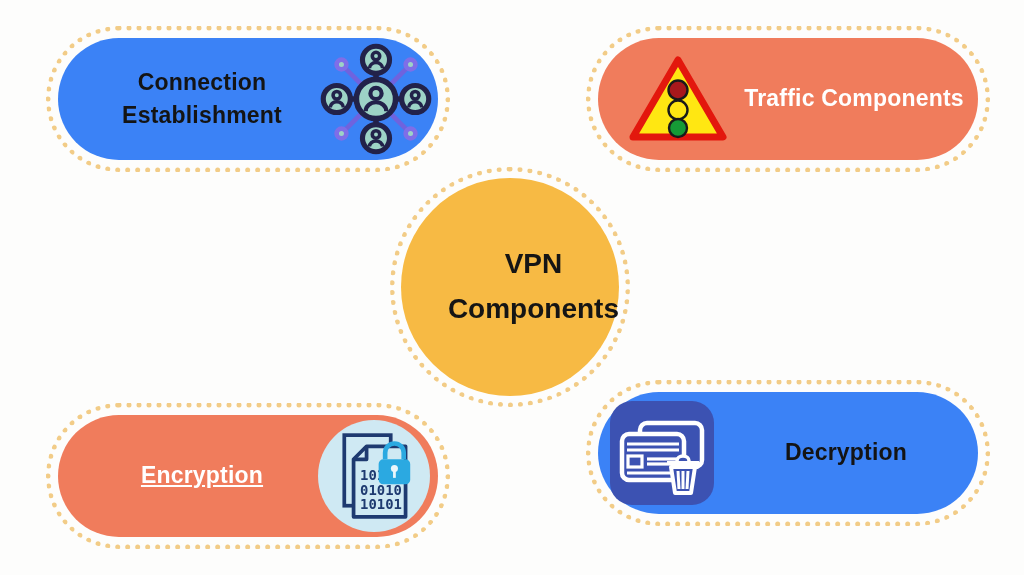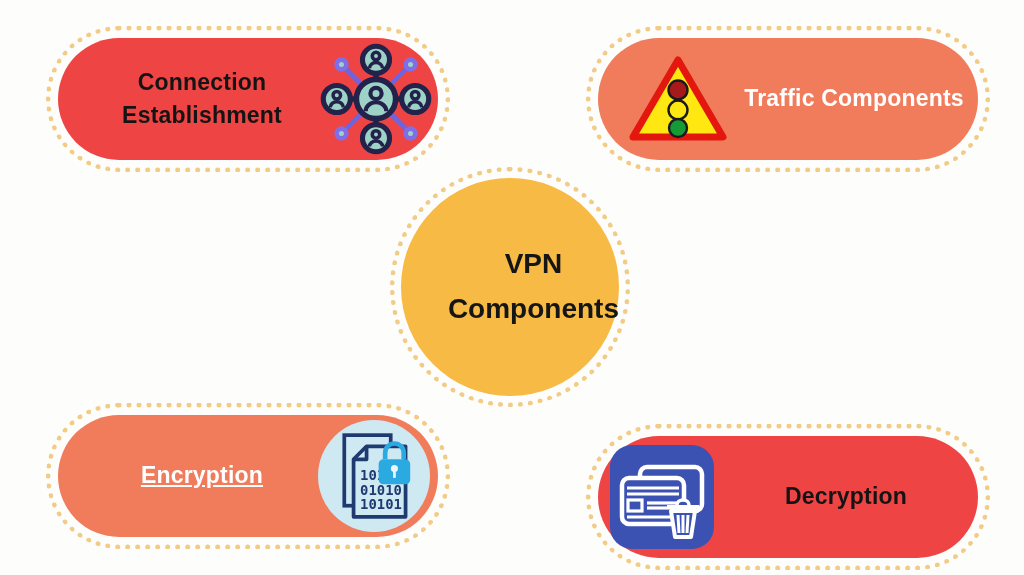--- a/index.html
+++ b/index.html
@@ -11,26 +11,26 @@
   
   .node-wrap {
     position:absolute; box-sizing:border-box;
     width:404px; height:146px;
     border:5px dotted #f2cc87; border-radius:85px;
     padding:7px;
   }
   .pos-tl { left:46px;  top:26px;  }
   .pos-tr { left:586px; top:26px;  }
   .pos-bl { left:46px;  top:403px; }
-  .pos-br { left:586px; top:424px; }
+  .pos-br { left:586px; top:380px; }
   .pill {
     width:100%; height:100%; border-radius:70px;
     display:flex; align-items:center; position:relative;
   }
-  .pill.teal   { background:#ef4444; }
+  .pill.teal   { background:#3b82f6; }
   .pill.salmon { background:#f07c5c; }
   .label {
     font-weight:700; font-size:23px; line-height:1.45;
     text-align:center; letter-spacing:0.2px;
   }
   .label.dark  { color:#141414; }
   .label.light { color:#ffffff; }
   .label .ln { display:block; }
   
   .pos-tl .label { width:268px; margin-left:10px; }

